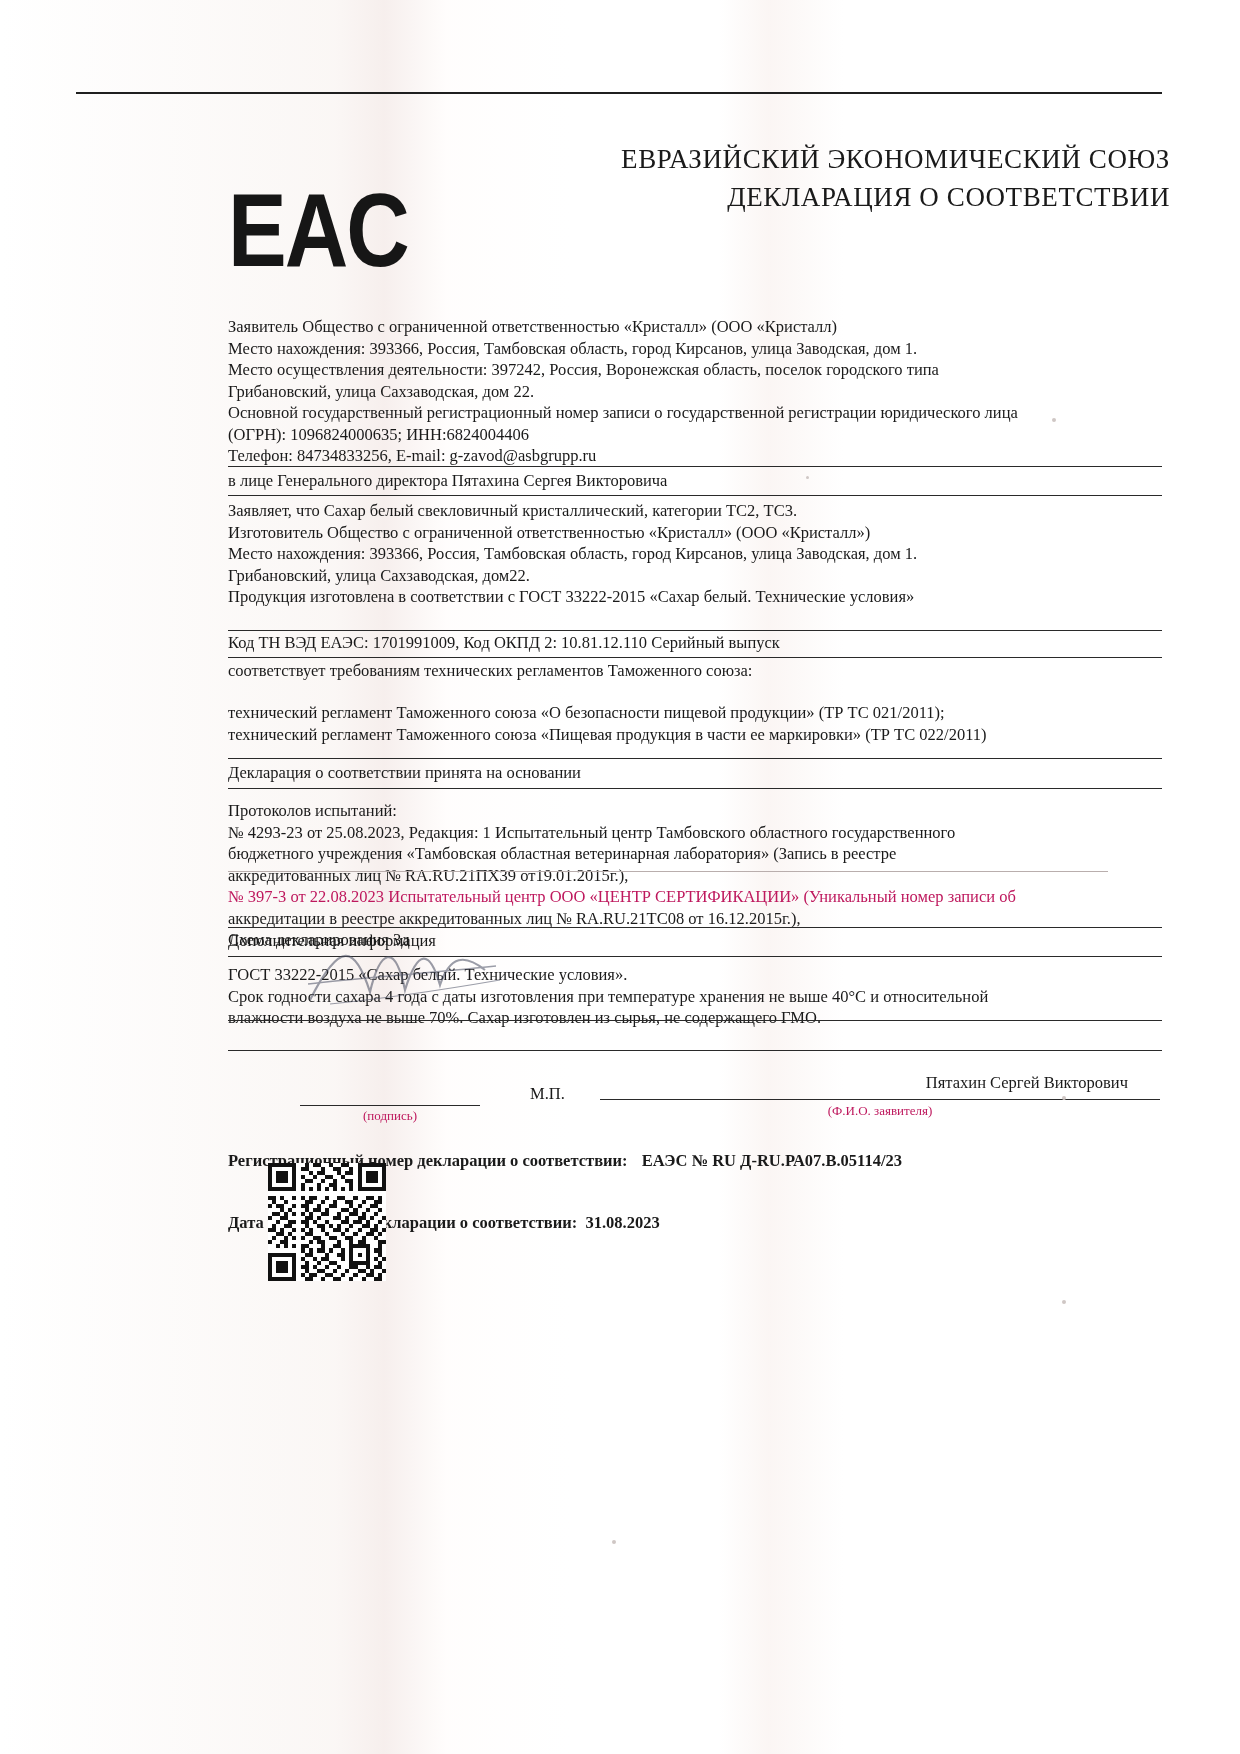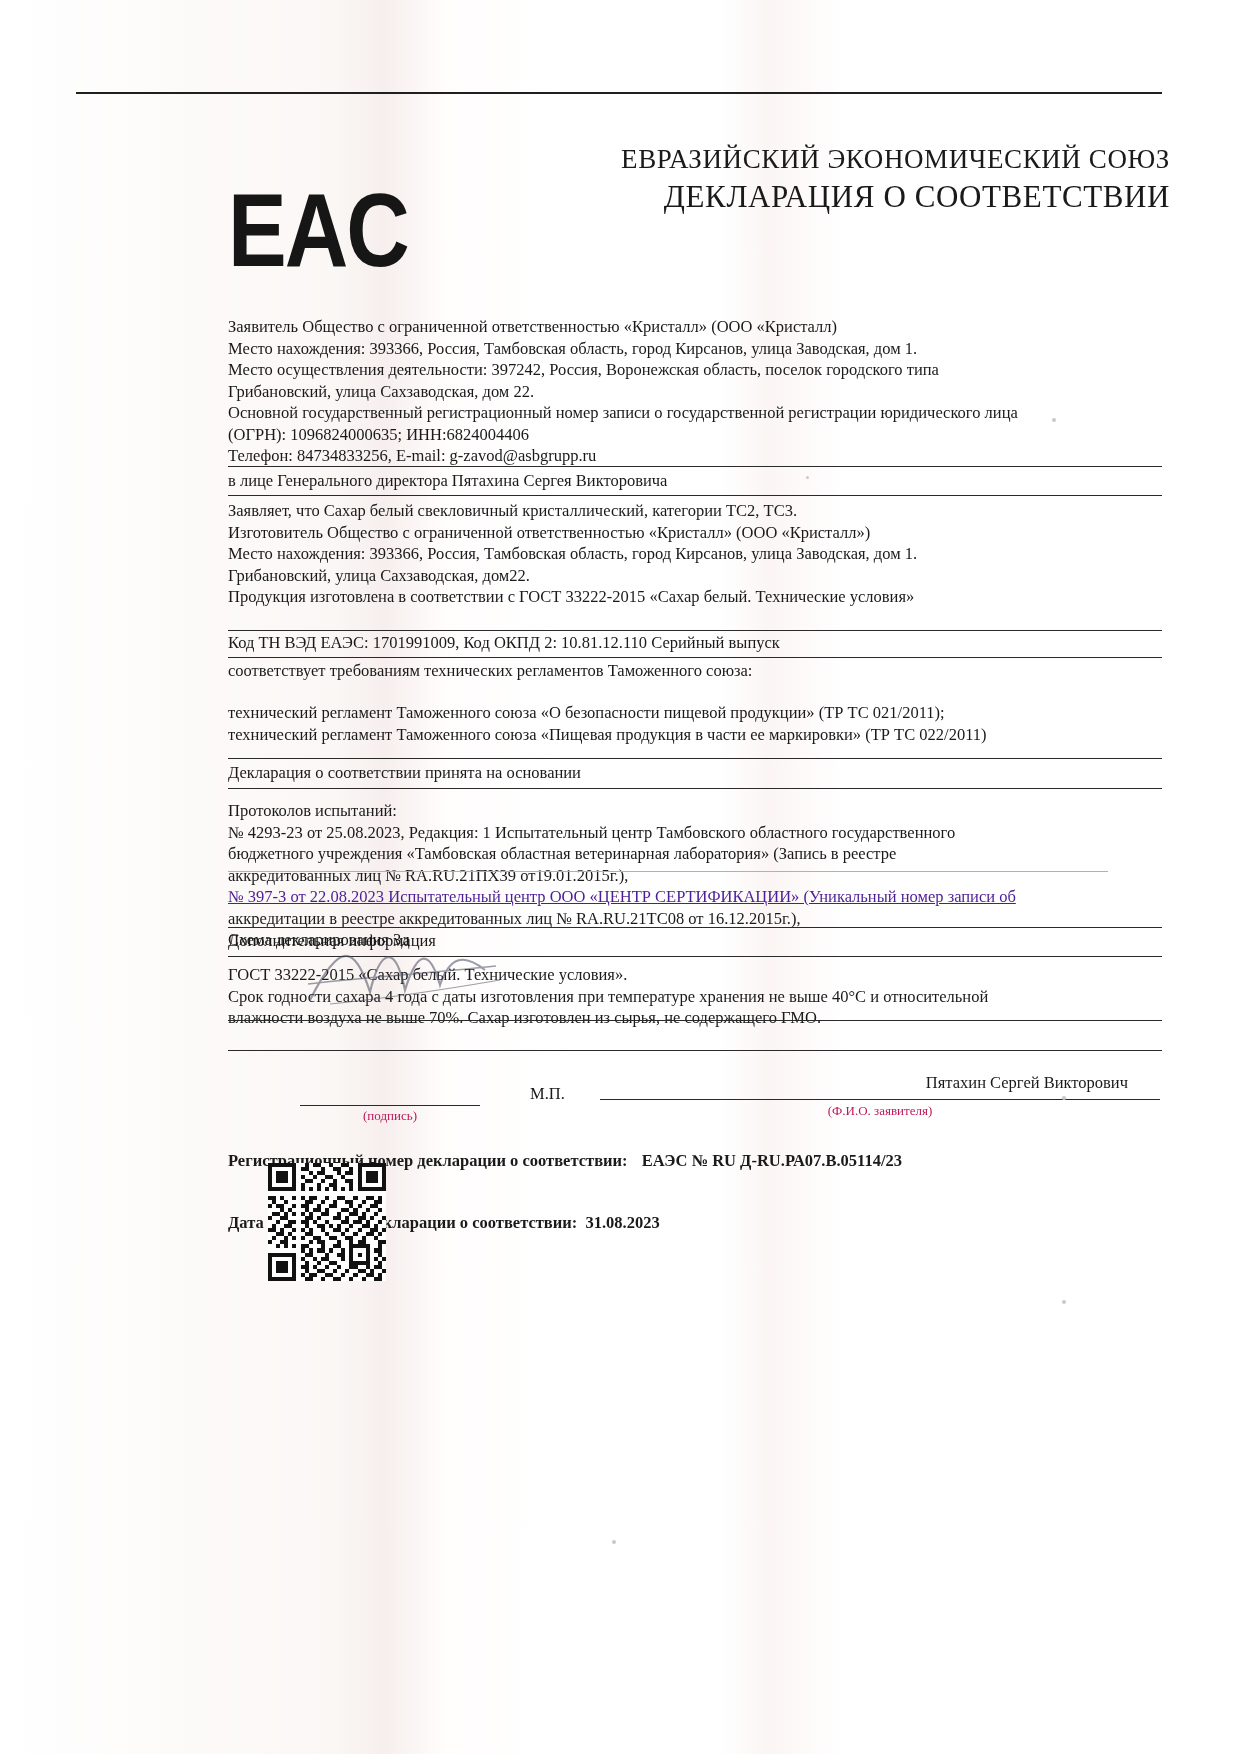--- a/index.html
+++ b/index.html
@@ -66,21 +66,21 @@
     width: 790px;
     text-align: right;
   }
   .title-line1 {
     font-size: 27px;
     letter-spacing: 0.6px;
     line-height: 34px;
     white-space: nowrap;
   }
   .title-line2 {
-    font-size: 31px;
+    font-size: 27px;
     letter-spacing: 0.6px;
     line-height: 34px;
     margin-top: 4px;
     white-space: nowrap;
   }
 
   .body-block {
     position: absolute;
     left: 228px;
     width: 934px;
@@ -127,22 +127,21 @@
   .qr {
     position: absolute;
     left: 268px;
     top: 1163px;
     width: 118px;
     height: 118px;
   }
 
   
   .faded {
-    color: #4c1d95;
-    text-decoration: underline;
+    color: #be185d;
   }
   .strike-through {
     position: absolute;
     left: 228px;
     top: 779px;
     width: 880px;
     border-top: 1px solid #b9aead;
     height: 0;
   }
   .speck {

